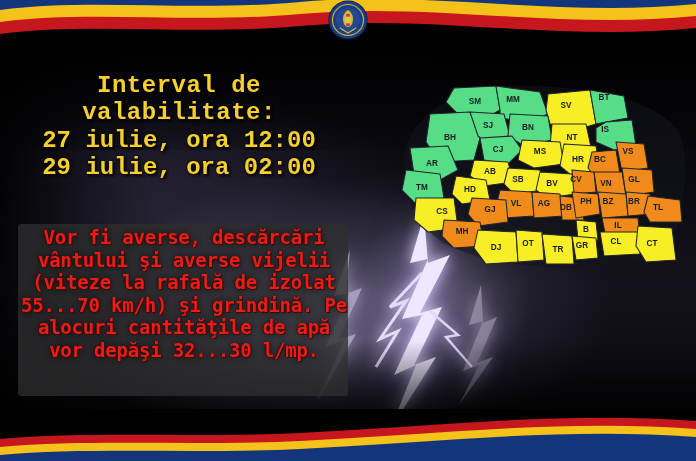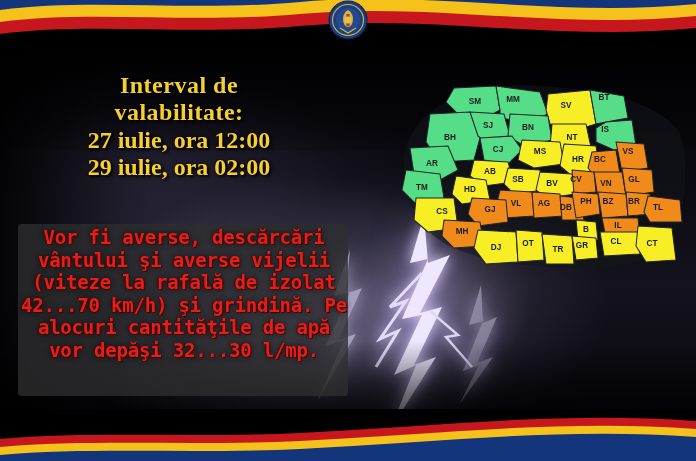--- a/index.html
+++ b/index.html
@@ -32,21 +32,21 @@
   
   .ribbon{position:absolute;left:0;width:696px;pointer-events:none;}
   .ribbon-top{top:0;height:52px;}
   .ribbon-bottom{bottom:0;height:52px;}
 
   
   .emblem{position:absolute;left:318px;top:0px;width:60px;height:44px;}
 
   
   .headline{position:absolute;left:14px;top:72px;width:330px;text-align:center;
-    color:#F7D02E;font-family:Liberation Serif, serif;font-weight:700;
+    color:#F7D02E;font-family:Liberation Mono, monospace;font-weight:700;
     letter-spacing:.5px;line-height:1.14;
     text-shadow:0 0 3px rgba(0,0,0,.95),2px 2px 3px rgba(0,0,0,.9);}
   .headline .l1,.headline .l2{font-size:24px;}
   .headline .l3,.headline .l4{font-size:24px;letter-spacing:0px;}
 
   
   .msg-panel{position:absolute;left:18px;top:224px;width:330px;height:172px;
     background:rgba(46,46,48,.78);border-radius:3px;}
   .msg-text{position:absolute;left:18px;top:226px;width:332px;text-align:center;
     color:#E81D18;font-family:"DejaVu Sans Mono",monospace;font-weight:700;
@@ -203,18 +203,18 @@
     <div class="l2">valabilitate:</div>
     <div class="l3">27 iulie, ora 12:00</div>
     <div class="l4">29 iulie, ora 02:00</div>
   </div>
 
   <div class="msg-panel"></div>
   <div class="msg-text">
     <div>Vor fi averse, descărcări</div>
     <div>vântului şi averse vijelii</div>
     <div>(viteze la rafală de izolat</div>
-    <div>42...70 km/h) şi grindină. Pe</div>
+    <div>55...70 km/h) şi grindină. Pe</div>
     <div>alocuri cantităţile de apă</div>
     <div>vor depăşi 32...30 l/mp.</div>
   </div>
 
 </div>
 
 </body></html>

